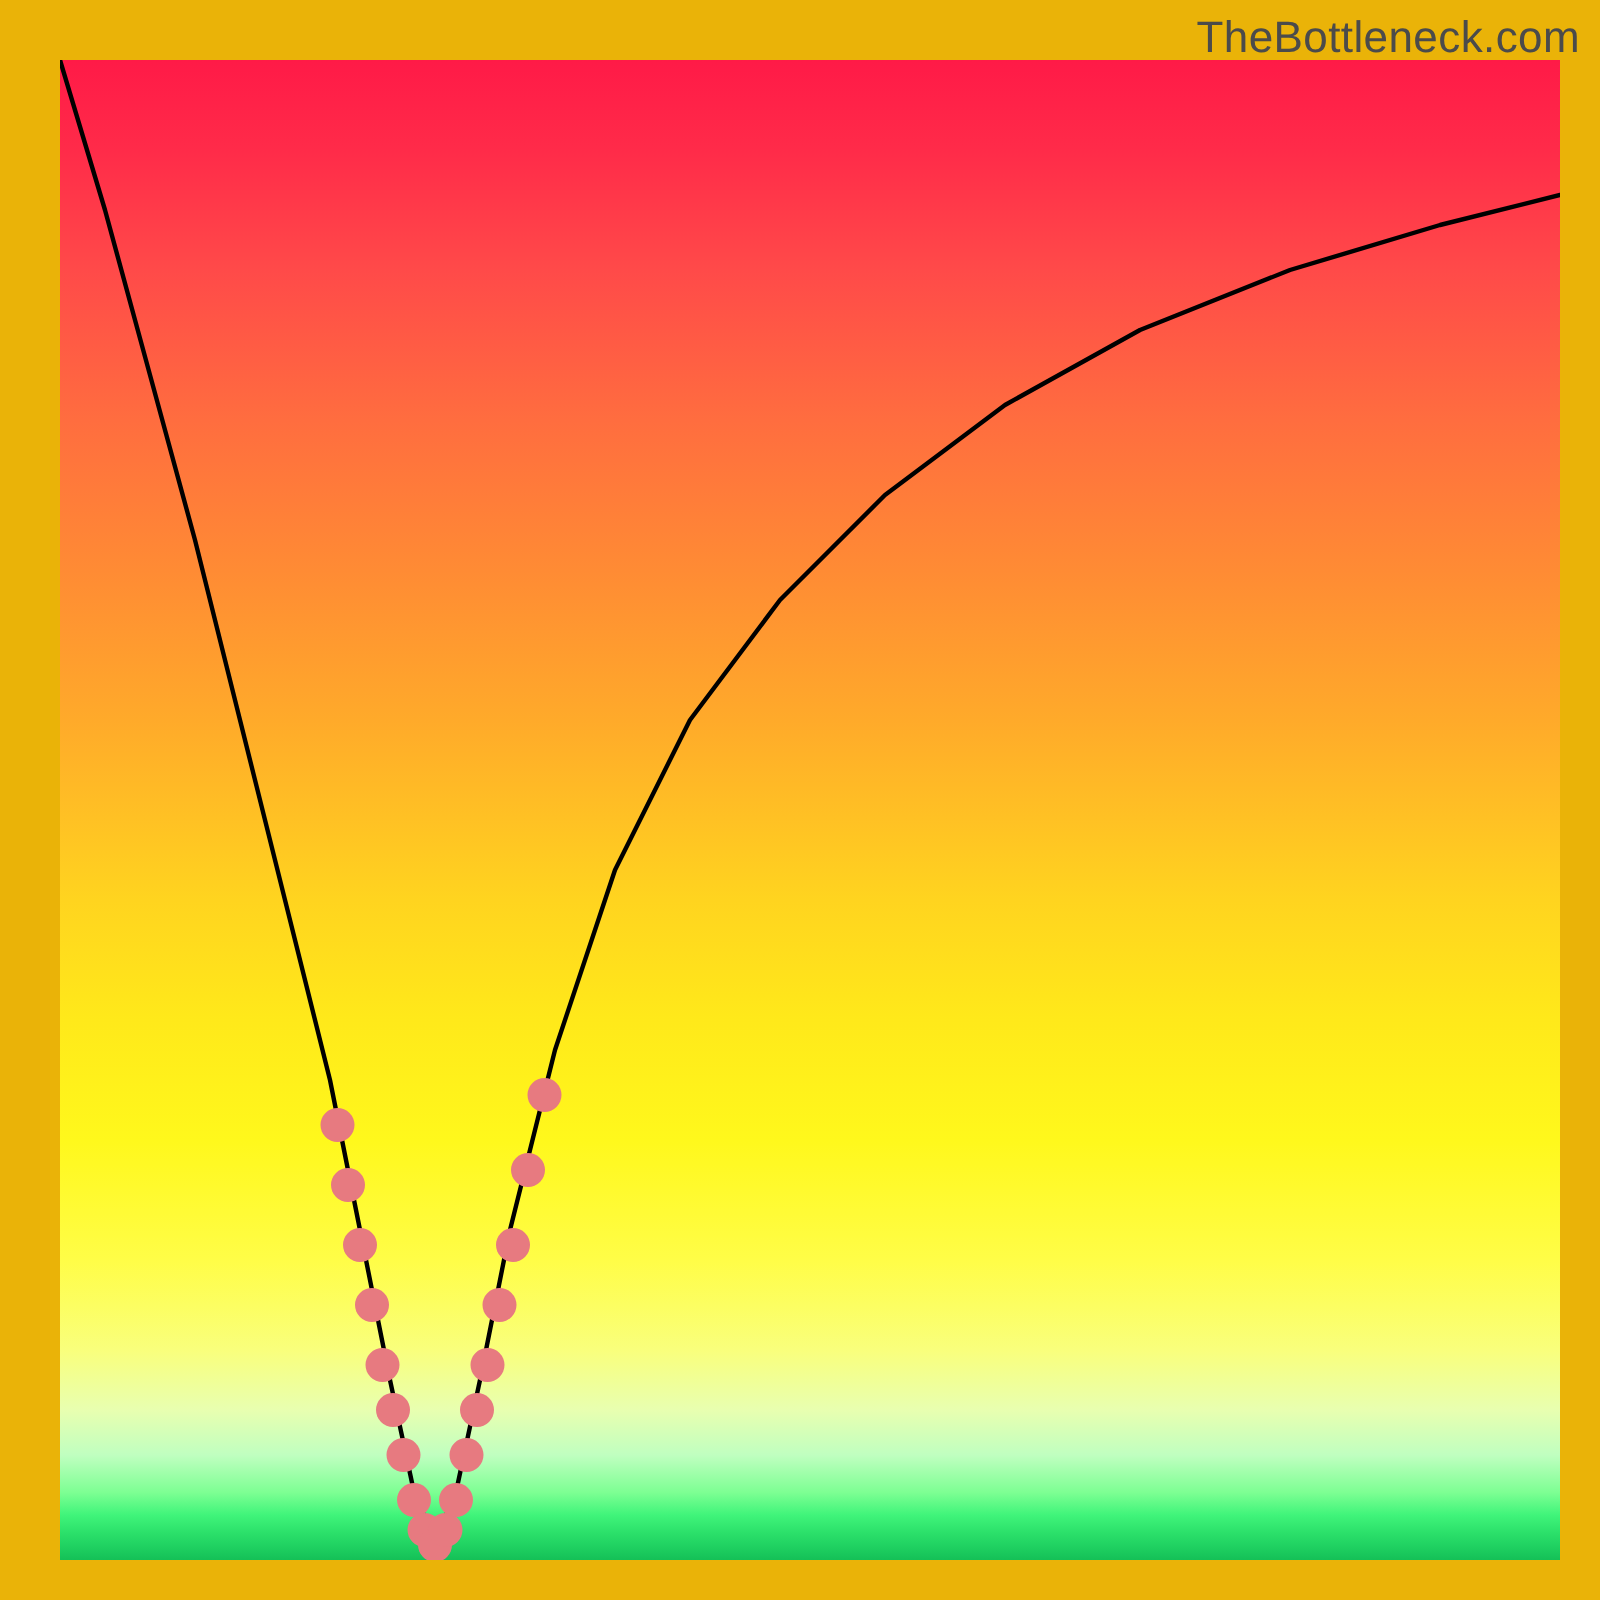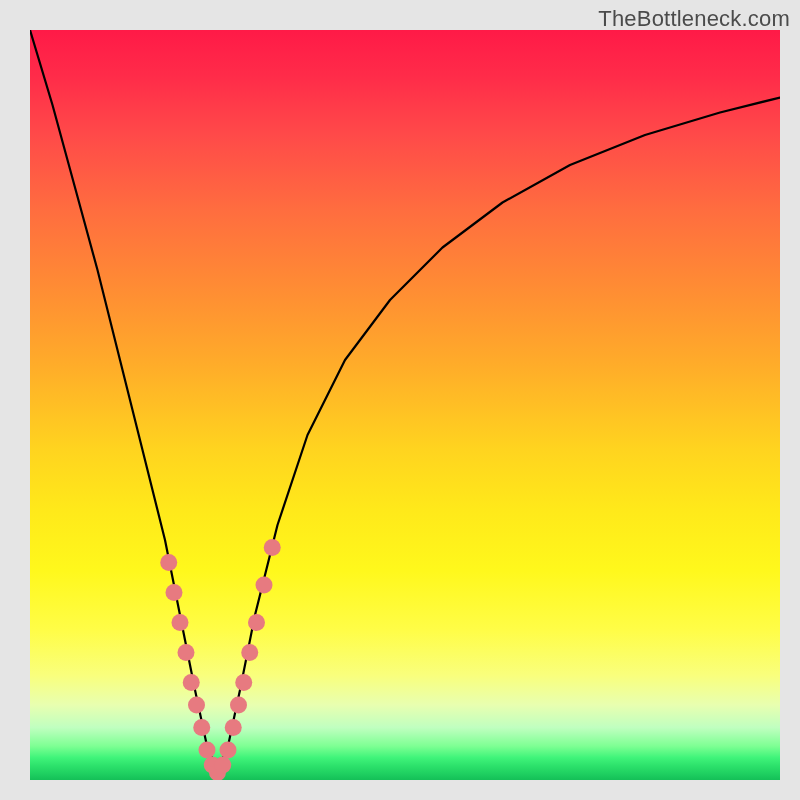--- a/index.html
+++ b/index.html
@@ -8,21 +8,21 @@
     width: 800px;
     height: 800px;
     overflow: hidden;
     background: #000;
     font-family: Arial, Helvetica, sans-serif;
   }
   .frame {
     position: relative;
     width: 800px;
     height: 800px;
-    background: #e5e5e5;
+    background: #eab308;
   }
   .plot-area {
     position: absolute;
     left: 30px;
     top: 30px;
     width: 750px;
     height: 750px;
     overflow: hidden;
   }
   .gradient {

